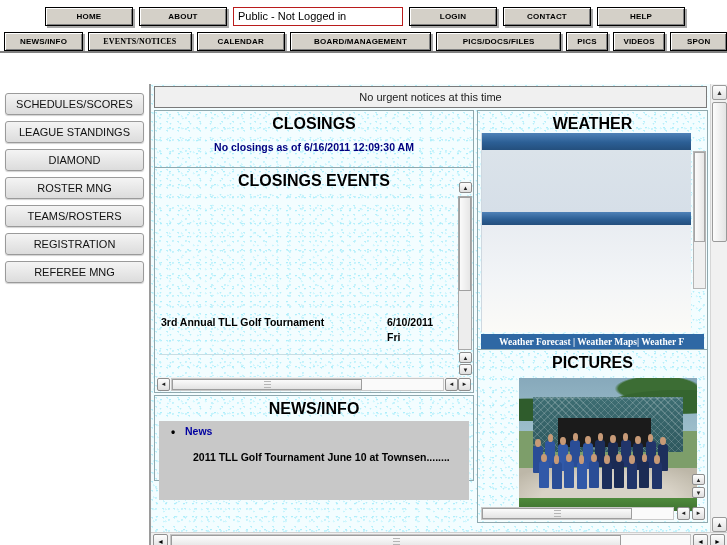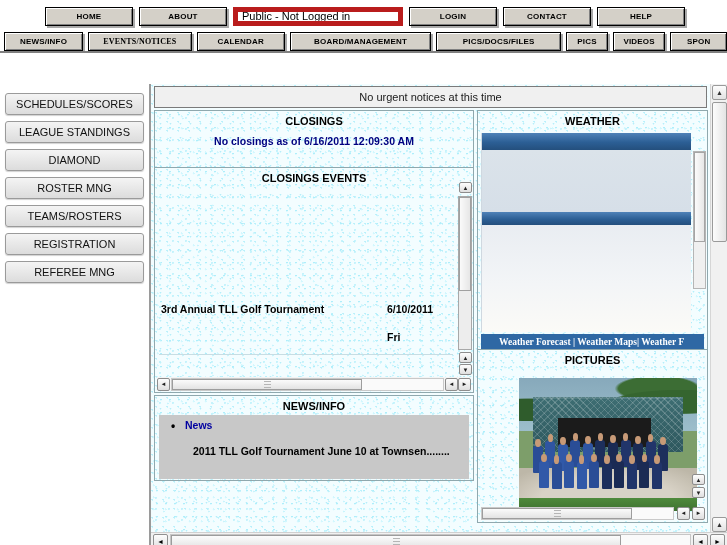--- a/index.html
+++ b/index.html
@@ -57,21 +57,21 @@
     color: #000000;
     height: 19px;
     display: flex; align-items: center; justify-content: center;
     white-space: nowrap;
     cursor: pointer;
     letter-spacing: .2px;
   }
   .navrow1 .navbtn { width: 88px; }
   .login-field {
     width: 170px; height: 19px;
-    border: 5px solid #b91c1c;
+    border: 1px solid #b91c1c;
     background: #ffffff;
     font-size: 11px;
     color: #000;
     padding: 0 4px;
     font-family: "Liberation Sans", sans-serif;
   }
   .nb-news   { width: 84px; }
   .nb-events { width: 110px; font-family: Liberation Serif, serif; }
   .nb-cal    { width: 94px; }
   .nb-board  { width: 150px; }
@@ -165,21 +165,21 @@
   .grip i { display:block; width:7px; height:1px; background:#b5b5b5; }
 
   
   .col-left {
     position: absolute;
     top: 26px; left: 3px;
     width: 320px; height: 413px;
   }
   .panel-head {
     text-align: center;
-    font-size: 11px; font-weight: bold;
+    font-size: 16px; font-weight: bold;
     color: #000;
     padding: 4px 0 3px;
   }
   .closings-box {
     border: 1px solid #8fa8ae;
     height: 58px;
   }
   .closings-msg {
     text-align: center;
     font-size: 10.5px; font-weight: bold;
@@ -248,21 +248,21 @@
   }
 
   .news-box {
     border: 1px solid #8fa8ae;
     margin-top: 2px;
     height: 86px;
   }
   .news-inner {
     background: #c8c8c8;
     margin: 0 4px 4px 4px;
-    height: 64px;
+    height: 79px;
     padding: 4px 0 0 0;
   }
   .news-bullet {
     font-size: 10.5px; font-weight: bold; color: #0000a0;
     padding-left: 26px; position: relative;
   }
   .news-bullet::before {
     content: "\2022"; position: absolute; left: 12px; color: #000; font-size: 12px;
   }
   .news-headline {
@@ -427,21 +427,21 @@
       <div class="col-left">
 
         <div class="closings-box tex">
           <div class="panel-head">CLOSINGS</div>
           <div class="closings-msg">No closings as of 6/16/2011 12:09:30 AM</div>
         </div>
 
         <div class="events-box tex">
           <div class="panel-head">CLOSINGS EVENTS</div>
 
-          <div class="ev-row" style="top:135px;">
+          <div class="ev-row" style="top:148px;">
             <span class="ev-name">3rd Annual TLL Golf Tournament</span>
             <span class="ev-date">6/10/2011</span>
           </div>
           <div class="ev-row" style="top:163px;">
             <span class="ev-name"></span>
             <span class="ev-date ev-day">Fri</span>
           </div>
 
           <div class="ev-sep" style="top:186px;"></div>
 

